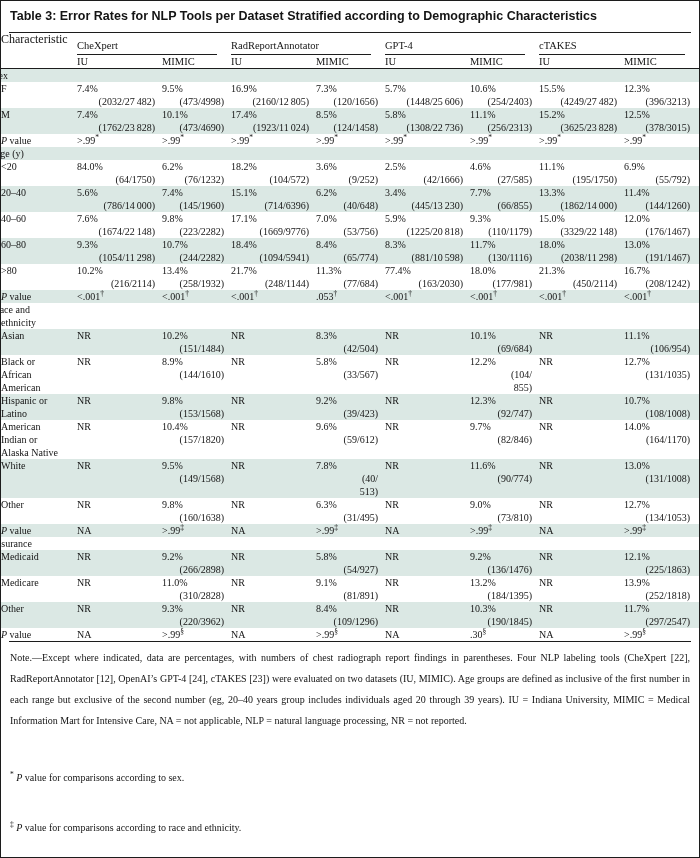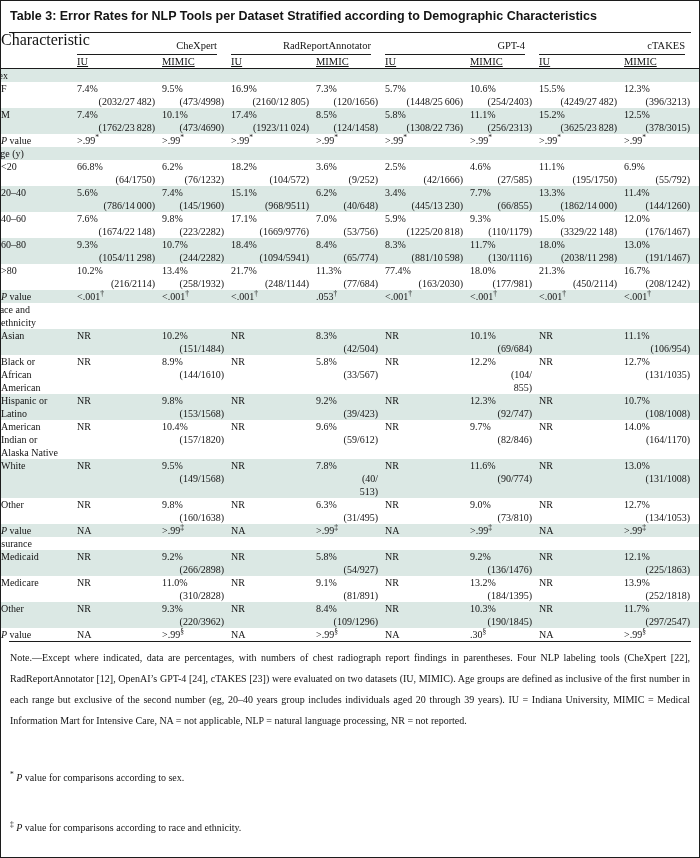--- a/index.html
+++ b/index.html
@@ -34,34 +34,33 @@
     line-height: 13px;
   }
   table.demo th, table.demo td {
     padding: 0; margin: 0;
     font-weight: normal;
     text-align: left;
     vertical-align: top;
   }
   thead th { vertical-align: bottom; }
   th.char-head {
-    font-size: 16px;
+    font-size: 12px;
     padding: 0 0 5px 9px;
   }
   .grp {
-    text-align: right;
+    text-align: left;
     font-size: 10.5px;
     padding: 6px 0 2px 0;
     margin-right: 14px;
     border-bottom: 1px solid #1c1c1c;
   }
   th.subh {
     font-size: 10.5px;
     padding: 5px 0 5px 0;
-    text-decoration: underline;
   }
   thead tr.subrow th, thead th.char-head { border-bottom: 1.6px solid #1c1c1c; }
 
   tr.shade { background: #dbe8e4; }
   td.lbl {
     padding: 2px 2px 2px 16px;
   }
   td.lbl .lblwrap { width: 58px; }
   td.section-td { padding: 2px 0 2px 16px; }
   td.section-td .lblwrap { width: 62px; text-indent: -8px; }
@@ -239,21 +238,21 @@
         <tr class="shade">
           <td colspan="9" class="section-td">
             <div class="lblwrap">Age (y)</div>
           </td>
         </tr>
         <tr>
           <td class="lbl">
             <div class="lblwrap">&lt;20</div>
           </td>
           <td class="cell">
-            <div class="pct">66.8%</div>
+            <div class="pct">84.0%</div>
             <div class="frac">(64/1750)</div>
           </td>
           <td class="cell">
             <div class="pct">6.2%</div>
             <div class="frac">(76/1232)</div>
           </td>
           <td class="cell">
             <div class="pct">18.2%</div>
             <div class="frac">(104/572)</div>
           </td>
@@ -285,21 +284,21 @@
           <td class="cell">
             <div class="pct">5.6%</div>
             <div class="frac">(786/14 000)</div>
           </td>
           <td class="cell">
             <div class="pct">7.4%</div>
             <div class="frac">(145/1960)</div>
           </td>
           <td class="cell">
             <div class="pct">15.1%</div>
-            <div class="frac">(968/9511)</div>
+            <div class="frac">(714/6396)</div>
           </td>
           <td class="cell">
             <div class="pct">6.2%</div>
             <div class="frac">(40/648)</div>
           </td>
           <td class="cell">
             <div class="pct">3.4%</div>
             <div class="frac">(445/13 230)</div>
           </td>
           <td class="cell">

